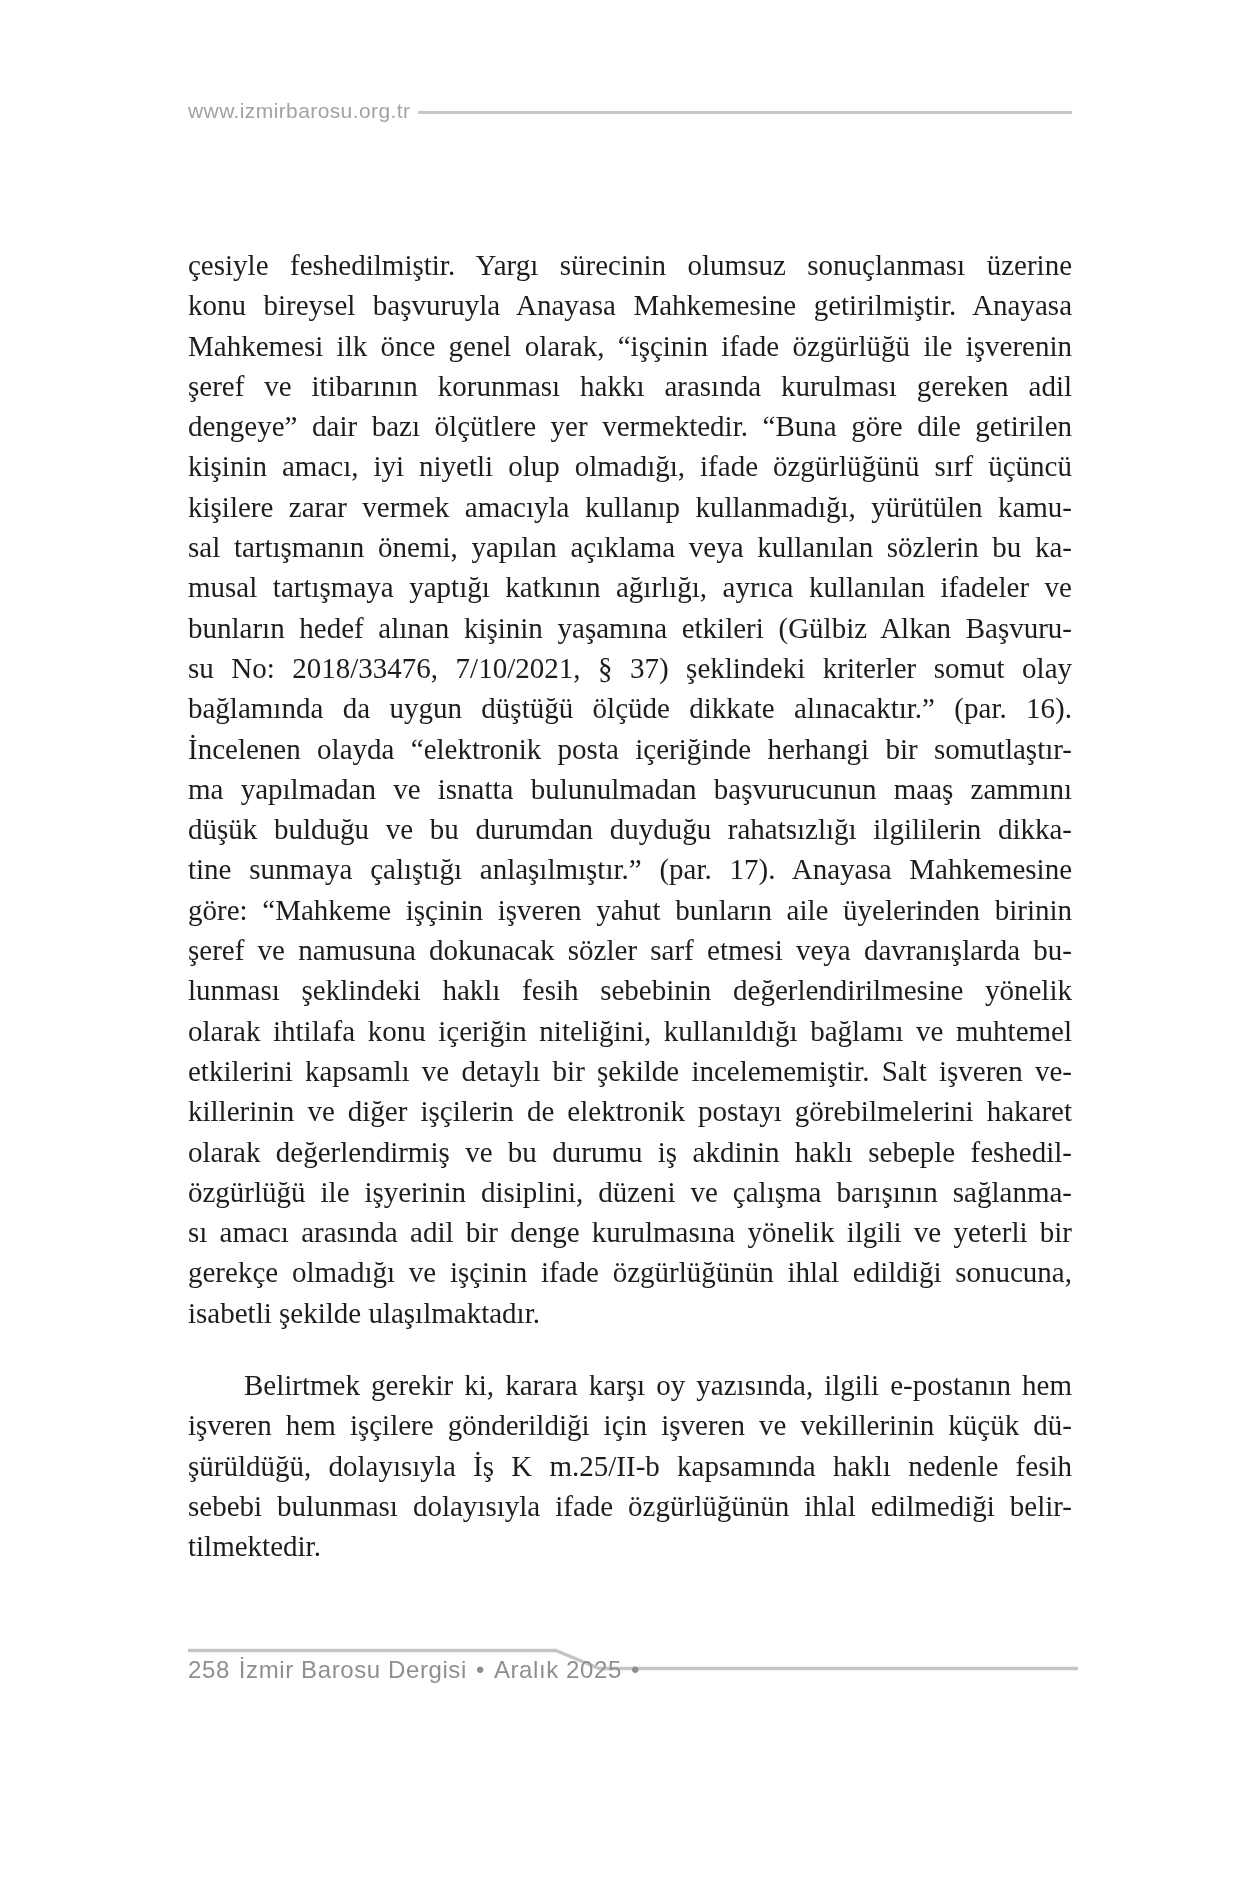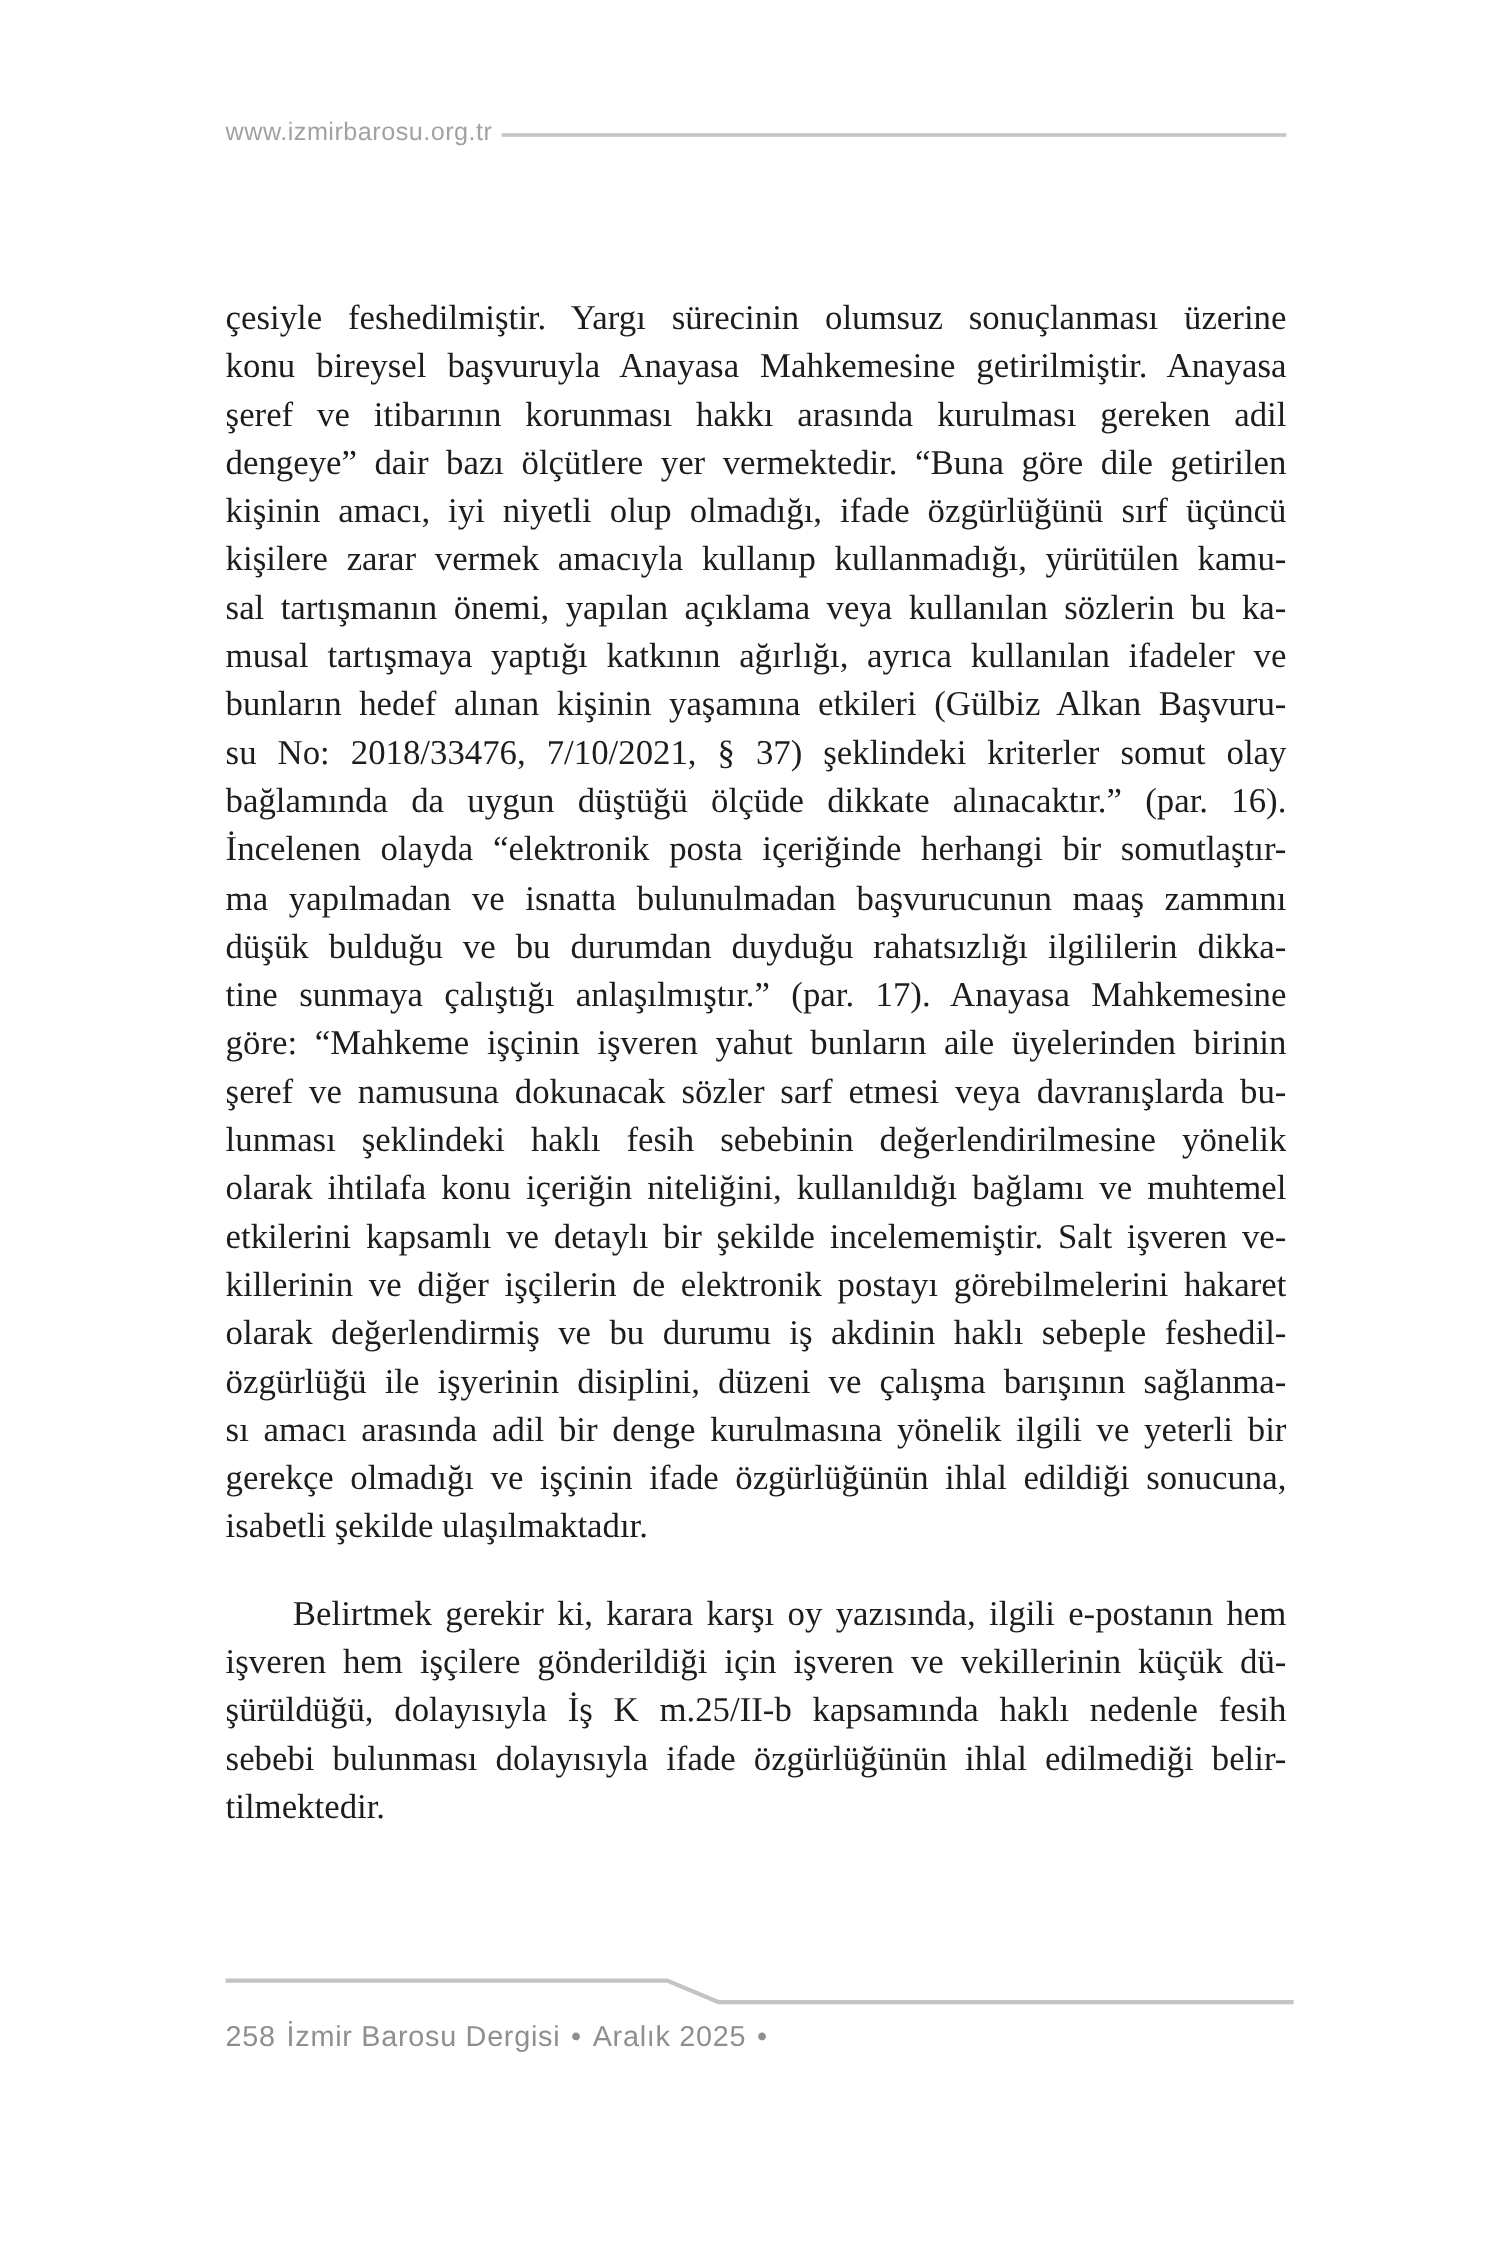--- a/index.html
+++ b/index.html
@@ -80,37 +80,37 @@
     left: 188px;
     top: 1656px;
     display: flex;
     align-items: baseline;
     gap: 9px;
     font-family: "Liberation Sans", "DejaVu Sans", sans-serif;
     font-size: 24px;
     color: #8f8f8f;
     letter-spacing: 0.6px;
     white-space: nowrap;
-    margin-top: 28px;
   }
 </style>
 </head>
 <body>
 
 <div class="page">
 
   <div class="header">
     <span class="header-url">www.izmirbarosu.org.tr</span>
     <div class="header-rule"></div>
   </div>
 
   <div class="body-text">
       <div class="paragraph">
         <div class="line">çesiyle feshedilmiştir. Yargı sürecinin olumsuz sonuçlanması üzerine</div>
         <div class="line">konu bireysel başvuruyla Anayasa Mahkemesine getirilmiştir. Anayasa</div>
+        <div class="line">Mahkemesi ilk önce genel olarak, “işçinin ifade özgürlüğü ile işverenin</div>
         <div class="line">şeref ve itibarının korunması hakkı arasında kurulması gereken adil</div>
         <div class="line">dengeye” dair bazı ölçütlere yer vermektedir. “Buna göre dile getirilen</div>
         <div class="line">kişinin amacı, iyi niyetli olup olmadığı, ifade özgürlüğünü sırf üçüncü</div>
         <div class="line">kişilere zarar vermek amacıyla kullanıp kullanmadığı, yürütülen kamu-</div>
         <div class="line">sal tartışmanın önemi, yapılan açıklama veya kullanılan sözlerin bu ka-</div>
         <div class="line">musal tartışmaya yaptığı katkının ağırlığı, ayrıca kullanılan ifadeler ve</div>
         <div class="line">bunların hedef alınan kişinin yaşamına etkileri (Gülbiz Alkan Başvuru-</div>
         <div class="line">su No: 2018/33476, 7/10/2021, § 37) şeklindeki kriterler somut olay</div>
         <div class="line">bağlamında da uygun düştüğü ölçüde dikkate alınacaktır.” (par. 16).</div>
         <div class="line">İncelenen olayda “elektronik posta içeriğinde herhangi bir somutlaştır-</div>

